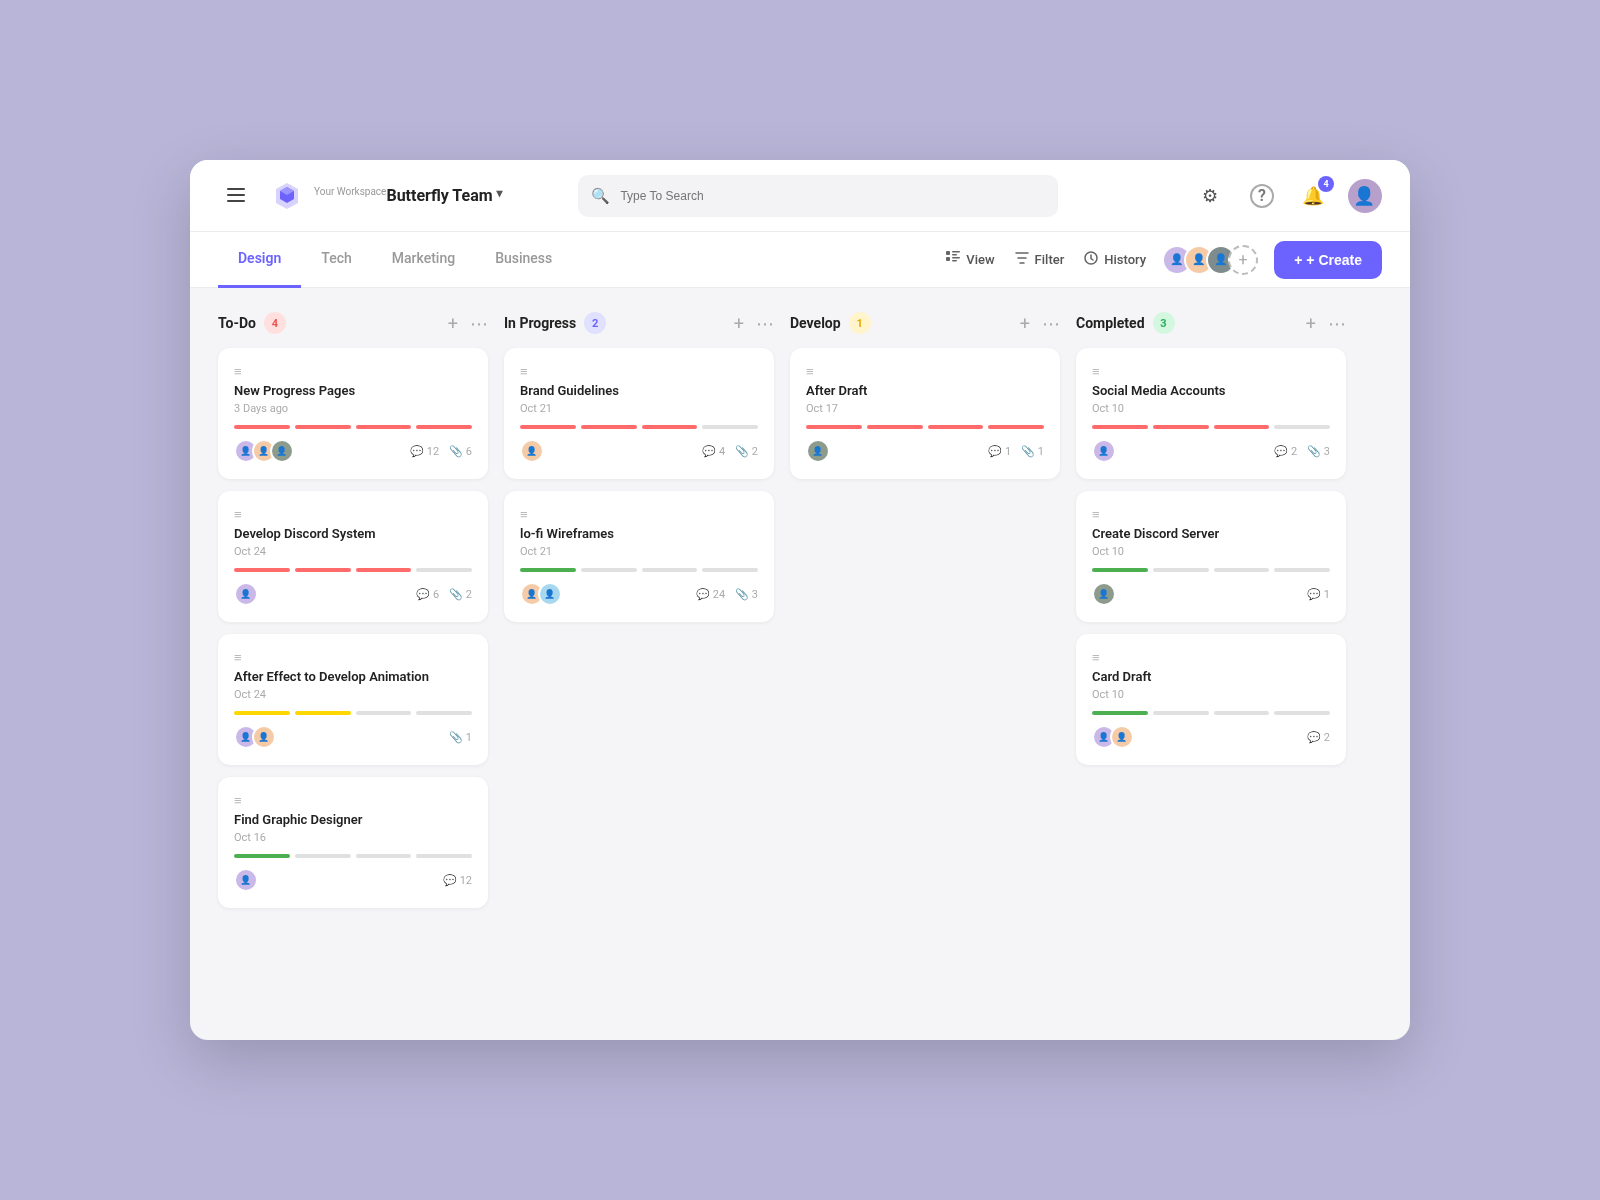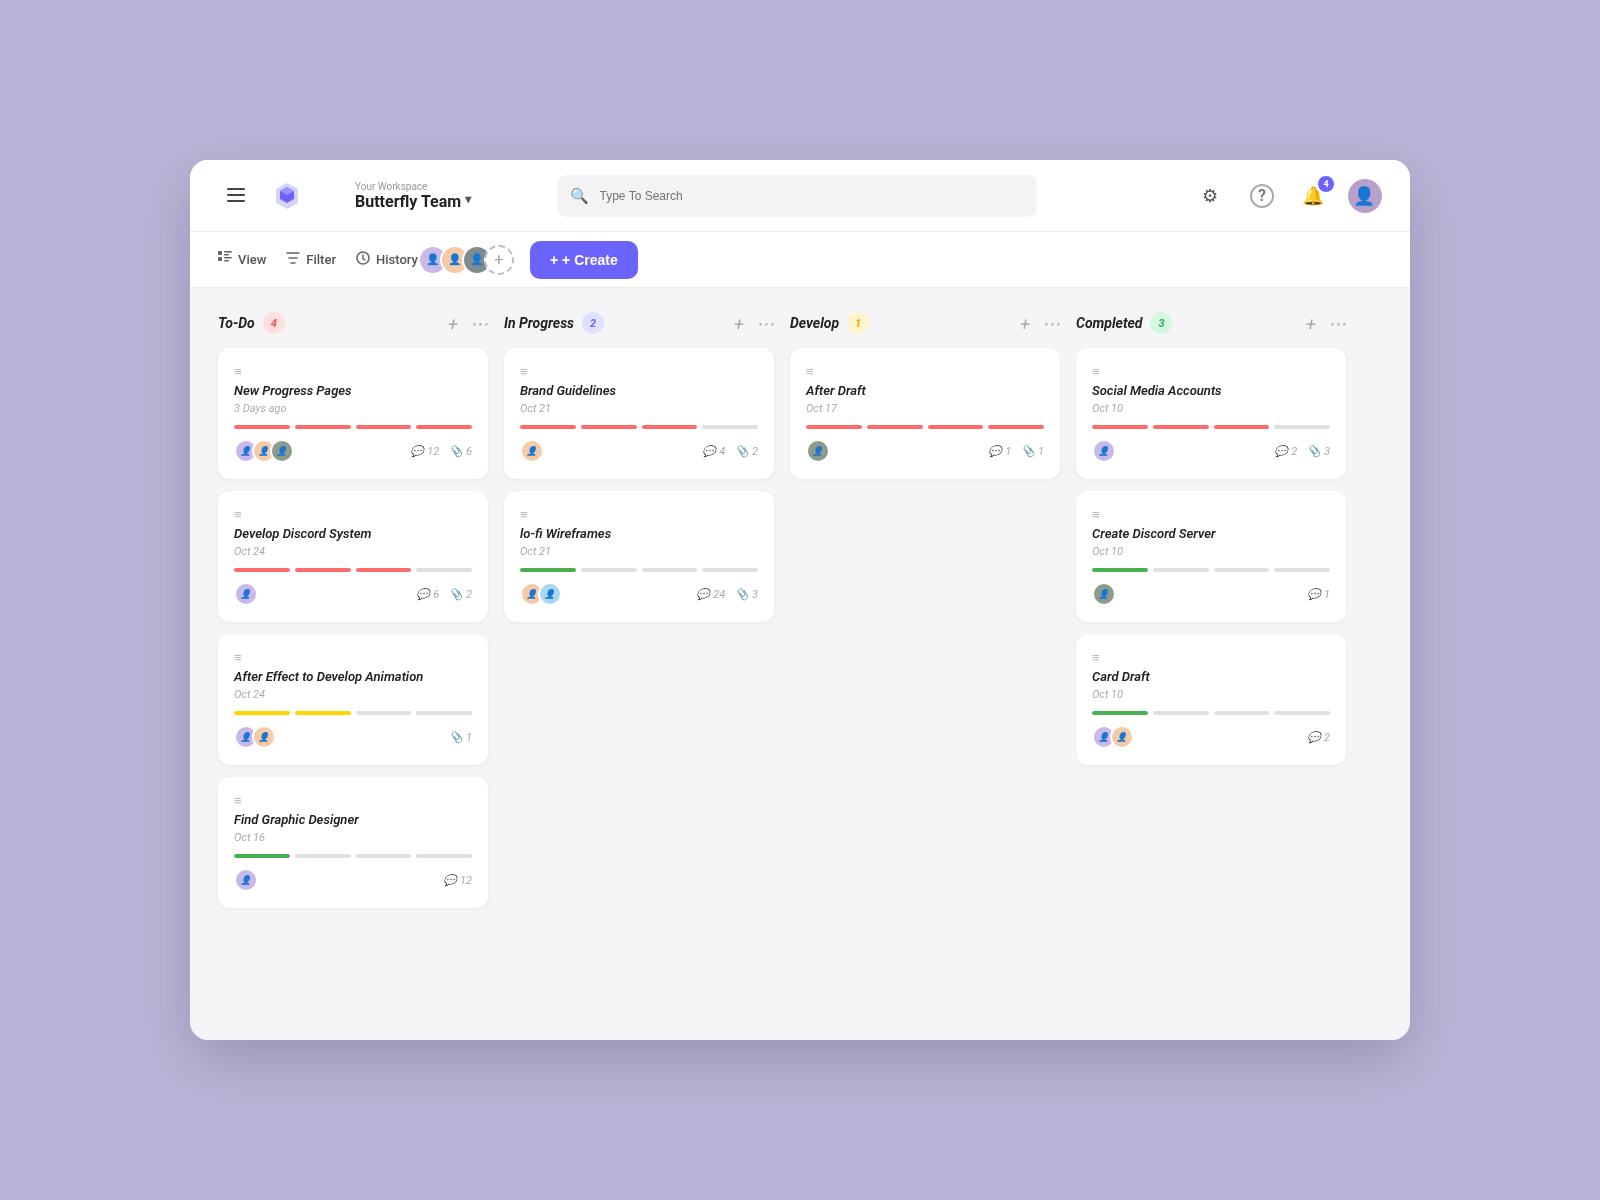--- a/index.html
+++ b/index.html
@@ -33,22 +33,20 @@
       display: flex;
       align-items: center;
       gap: 10px;
     }
     .logo-icon {
       width: 34px;
       height: 34px;
     }
     .workspace-info {
       display: flex;
-      flex-direction: column;
-      margin-left: 41px;
     }
     .workspace-label {
       font-size: 10px;
       color: #999;
     }
     .workspace-name {
       font-size: 16px;
       font-weight: 700;
       color: #222;
       display: flex;
@@ -152,20 +150,21 @@
     }
     .tab-item.active {
       color: #6c63ff;
       border-bottom: 3px solid #6c63ff;
       font-weight: 600;
     }
     .tab-actions {
       display: flex;
       align-items: center;
       gap: 20px;
+      margin-right: 16px;
     }
     .tab-action-btn {
       display: flex;
       align-items: center;
       gap: 6px;
       font-size: 13px;
       color: #555;
       cursor: pointer;
       font-weight: 500;
     }
@@ -219,21 +218,20 @@
     
     .board-container {
       padding: 24px 28px;
       display: flex;
       gap: 16px;
       overflow-x: auto;
     }
     .column {
       width: 270px;
       flex-shrink: 0;
-      font-style: italic;
     }
     .column-header {
       display: flex;
       align-items: center;
       margin-bottom: 14px;
       gap: 8px;
     }
     .column-title {
       font-size: 14px;
       font-weight: 700;
@@ -377,20 +375,26 @@
         <span>🔔</span>
         <span class="notif-badge">4</span>
       </div>
       <div class="avatar-sm" style="background:#b8a0cc;">
         <span style="font-size:18px;">👤</span>
       </div>
     </div>
   </div>
 
   <div class="tabs-bar">
+    <div class="tabs-list">
+      <div class="tab-item active">Design</div>
+      <div class="tab-item">Tech</div>
+      <div class="tab-item">Marketing</div>
+      <div class="tab-item">Business</div>
+    </div>
     <div class="tab-actions">
       <div class="tab-action-btn">
         <span>
           <svg width="14" height="14" viewBox="0 0 14 14" fill="none">
               <rect x="0" y="0" width="4" height="4" rx="1" fill="#666"></rect>
               <rect x="6" y="0" width="8" height="1.5" rx="0.75" fill="#666"></rect>
               <rect x="6" y="3" width="5" height="1.5" rx="0.75" fill="#666"></rect>
               <rect x="0" y="6" width="4" height="4" rx="1" fill="#666"></rect>
               <rect x="6" y="6" width="8" height="1.5" rx="0.75" fill="#666"></rect>
               <rect x="6" y="9" width="5" height="1.5" rx="0.75" fill="#666"></rect>

